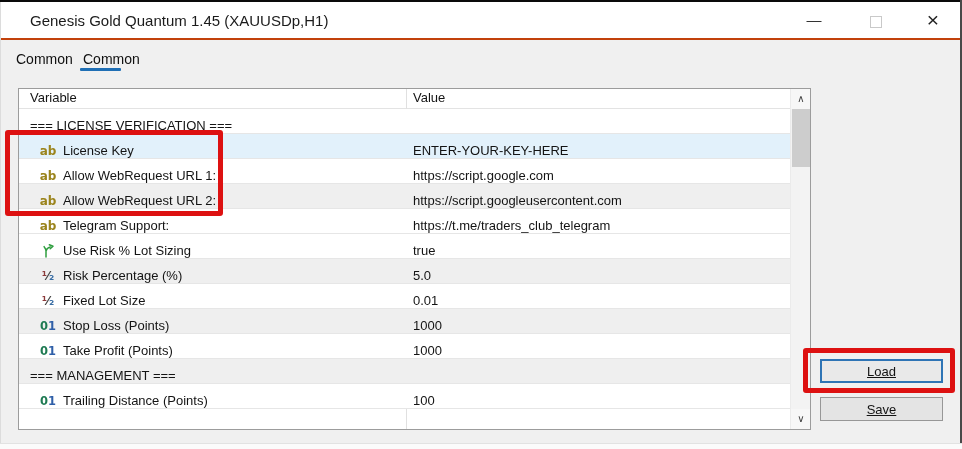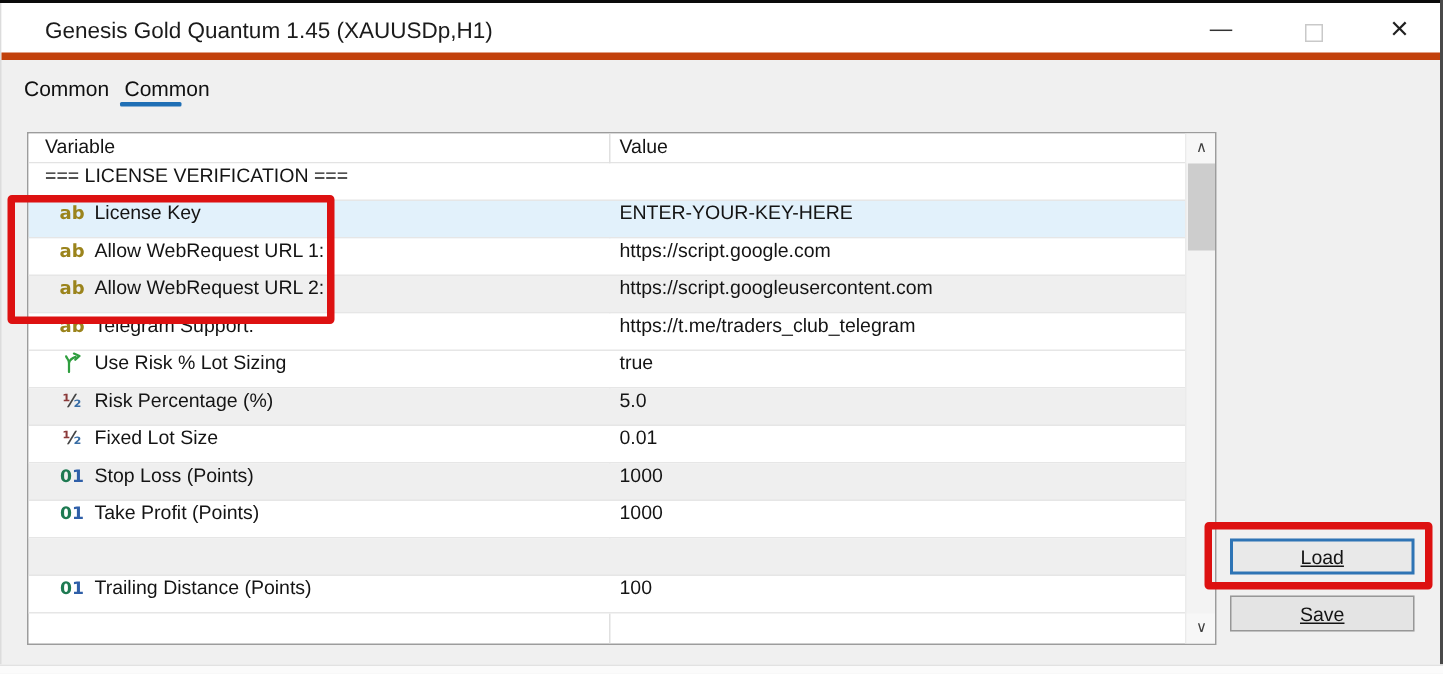--- a/index.html
+++ b/index.html
@@ -9,42 +9,42 @@
     font-family:"Liberation Sans", sans-serif;
     background:#f0f0f0;
     color:#141414;
   }
   .top-edge { position:absolute; left:0; top:0; width:962px; height:2px; background:#0a0a0a; }
   .right-edge { position:absolute; right:0; top:0; width:2px; height:443px; background:#494949; }
   .left-edge { position:absolute; left:0; top:2px; width:1px; height:441px; background:#dcdcdc; }
   .bottom-strip { position:absolute; left:0; top:443px; width:962px; height:6px; background:#fbfbfb; border-top:1px solid #e2e2e2; }
 
   
-  .titlebar { position:absolute; left:1px; top:2px; width:959px; height:38px; background:#ffffff; border-bottom:5px solid #c2410c; }
+  .titlebar { position:absolute; left:1px; top:2px; width:959px; height:38px; background:#ffffff; border-bottom:2px solid #c2410c; }
   .title { position:absolute; left:29px; top:0; line-height:38px; font-size:15px; color:#1b1b1b; white-space:nowrap; }
   .winbtn { position:absolute; top:0; height:38px; line-height:36px; text-align:center; cursor:default; }
   .btn-min { left:798px; width:30px; font-size:15px; color:#333; }
   .btn-max { left:860px; width:30px; }
   .btn-max .box { position:absolute; left:9px; top:14px; width:12px; height:12px; border:1px solid #c9c9c9; background:#fff; }
   .btn-close { left:914px; width:36px; font-size:21px; color:#1f1f1f; }
 
   
   .tab { position:absolute; top:51px; font-size:14px; color:#101010; cursor:default; }
   .tab-common { left:16px; }
   .tab-inputs { left:83px; }
   .tab-underline { position:absolute; left:80px; top:68px; width:41px; height:3px; background:var(--tab_underline,#1f6fb5); border-radius:1px; }
 
   
   .ptable { position:absolute; left:18px; top:88px; width:793px; height:342px; background:#ffffff; border:1px solid #9c9c9c; overflow:hidden; }
   .thead { position:relative; height:20px; font-size:13px; border-bottom:1px solid #e3e3e3; background:#fff;text-align:right; }
   .thead .h1 { position:absolute; left:11px; top:1px; }
   .thead .h2 { position:absolute; left:394px; top:1px; }
   .col-divider { position:absolute; left:387px; top:0; width:1px; height:340px; background:#e0e0e0; }
   .rows { position:absolute; left:0; top:20px; width:771px; }
-  .row { display:flex; height:25px; border-bottom:1px solid #e6e6e6; font-size:13px; align-items:flex-start; }
+  .row { display:flex; height:25px; border-bottom:1px solid #e6e6e6; font-size:13px; align-items:flex-end; }
   .row.w { background:#ffffff; }
   .row.g { background:var(--zebra_gray,#efefef); }
   .row.sel { background:var(--selected_row,#e2f1fb); }
   .cvar { width:387px; display:flex; align-items:center; padding-left:20px; overflow:hidden; white-space:nowrap; }
   .row.section .cvar { padding-left:11px; }
   .cval { flex:1; display:flex; align-items:center; padding-left:7px; overflow:hidden; white-space:nowrap; }
   .lbl { margin-left:6px; }
   .row.section .lbl { margin-left:0; }
   .ic { width:18px; min-width:18px; display:inline-flex; align-items:center; justify-content:center;
         font-family:"DejaVu Sans", sans-serif; font-size:12px; font-weight:bold; }
@@ -185,20 +185,23 @@
         <div class="cvar">
           <span class="ic ic-int">
             <span class="i0">0</span>
             <span class="i1">1</span>
           </span>
           <span class="lbl">Take Profit (Points)</span>
         </div>
         <div class="cval">1000</div>
       </div>
       <div class="row g section">
+        <div class="cvar">
+          <span class="lbl">=== MANAGEMENT ===</span>
+        </div>
         <div class="cval"></div>
       </div>
       <div class="row w">
         <div class="cvar">
           <span class="ic ic-int">
             <span class="i0">0</span>
             <span class="i1">1</span>
           </span>
           <span class="lbl">Trailing Distance (Points)</span>
         </div>

